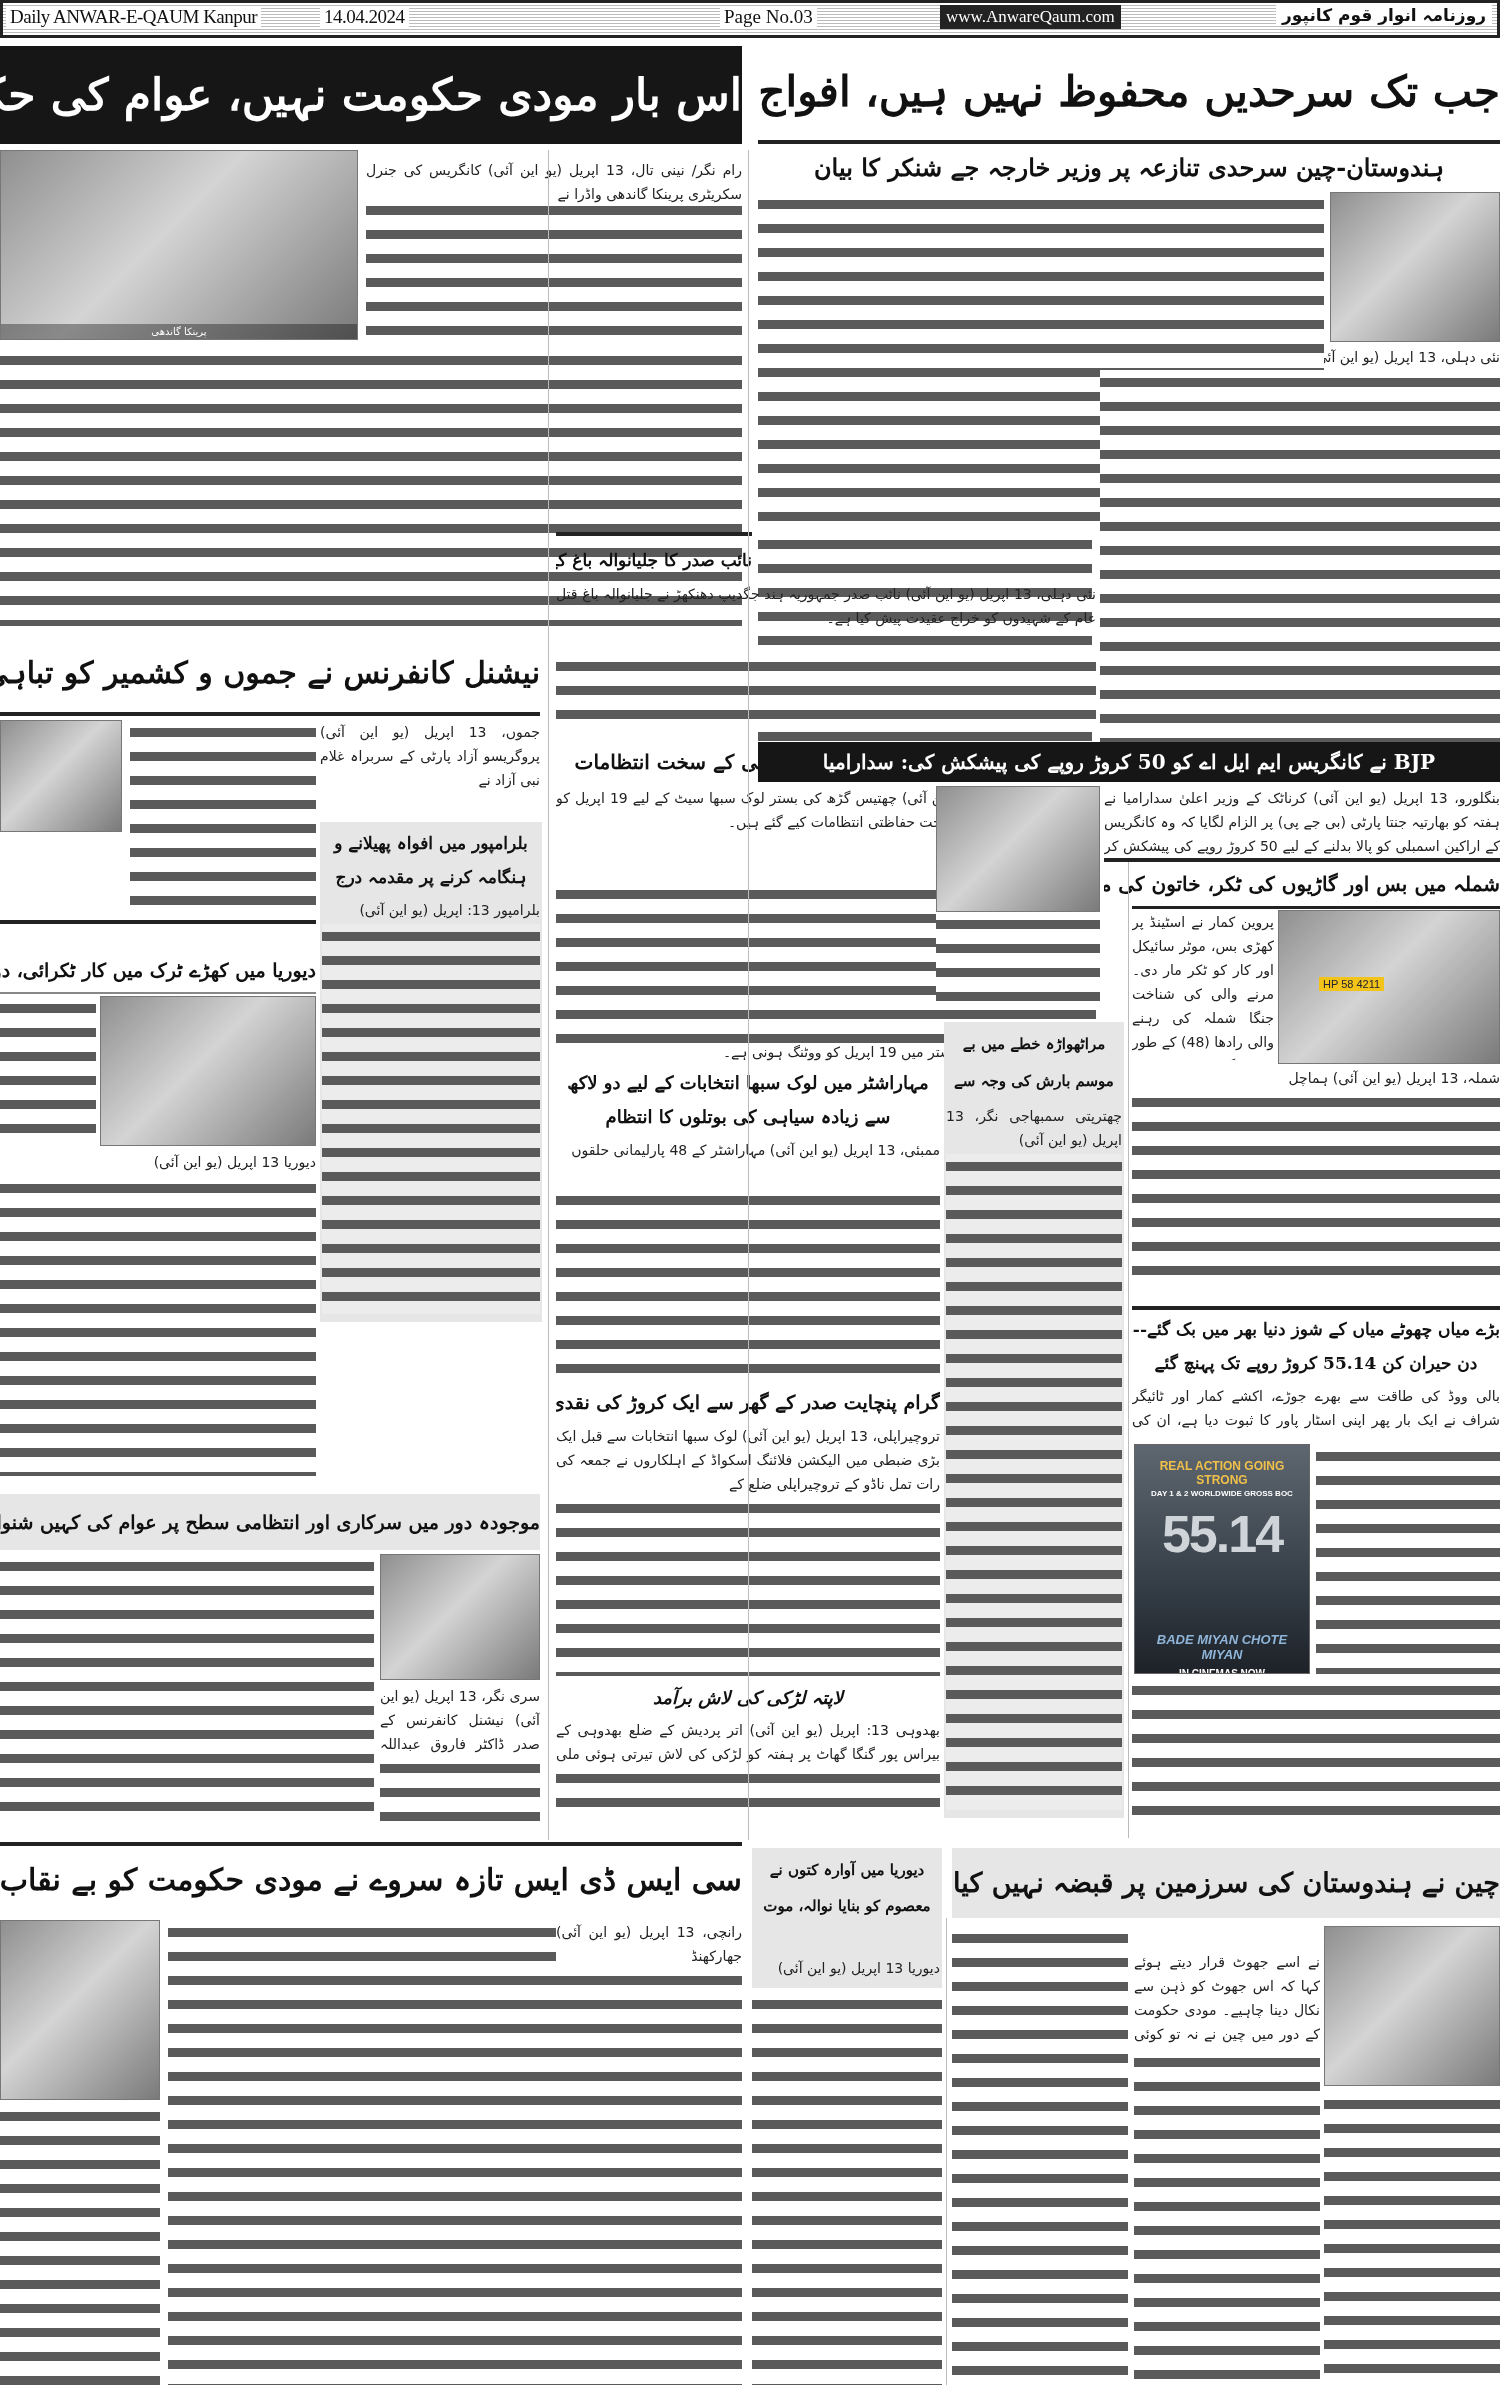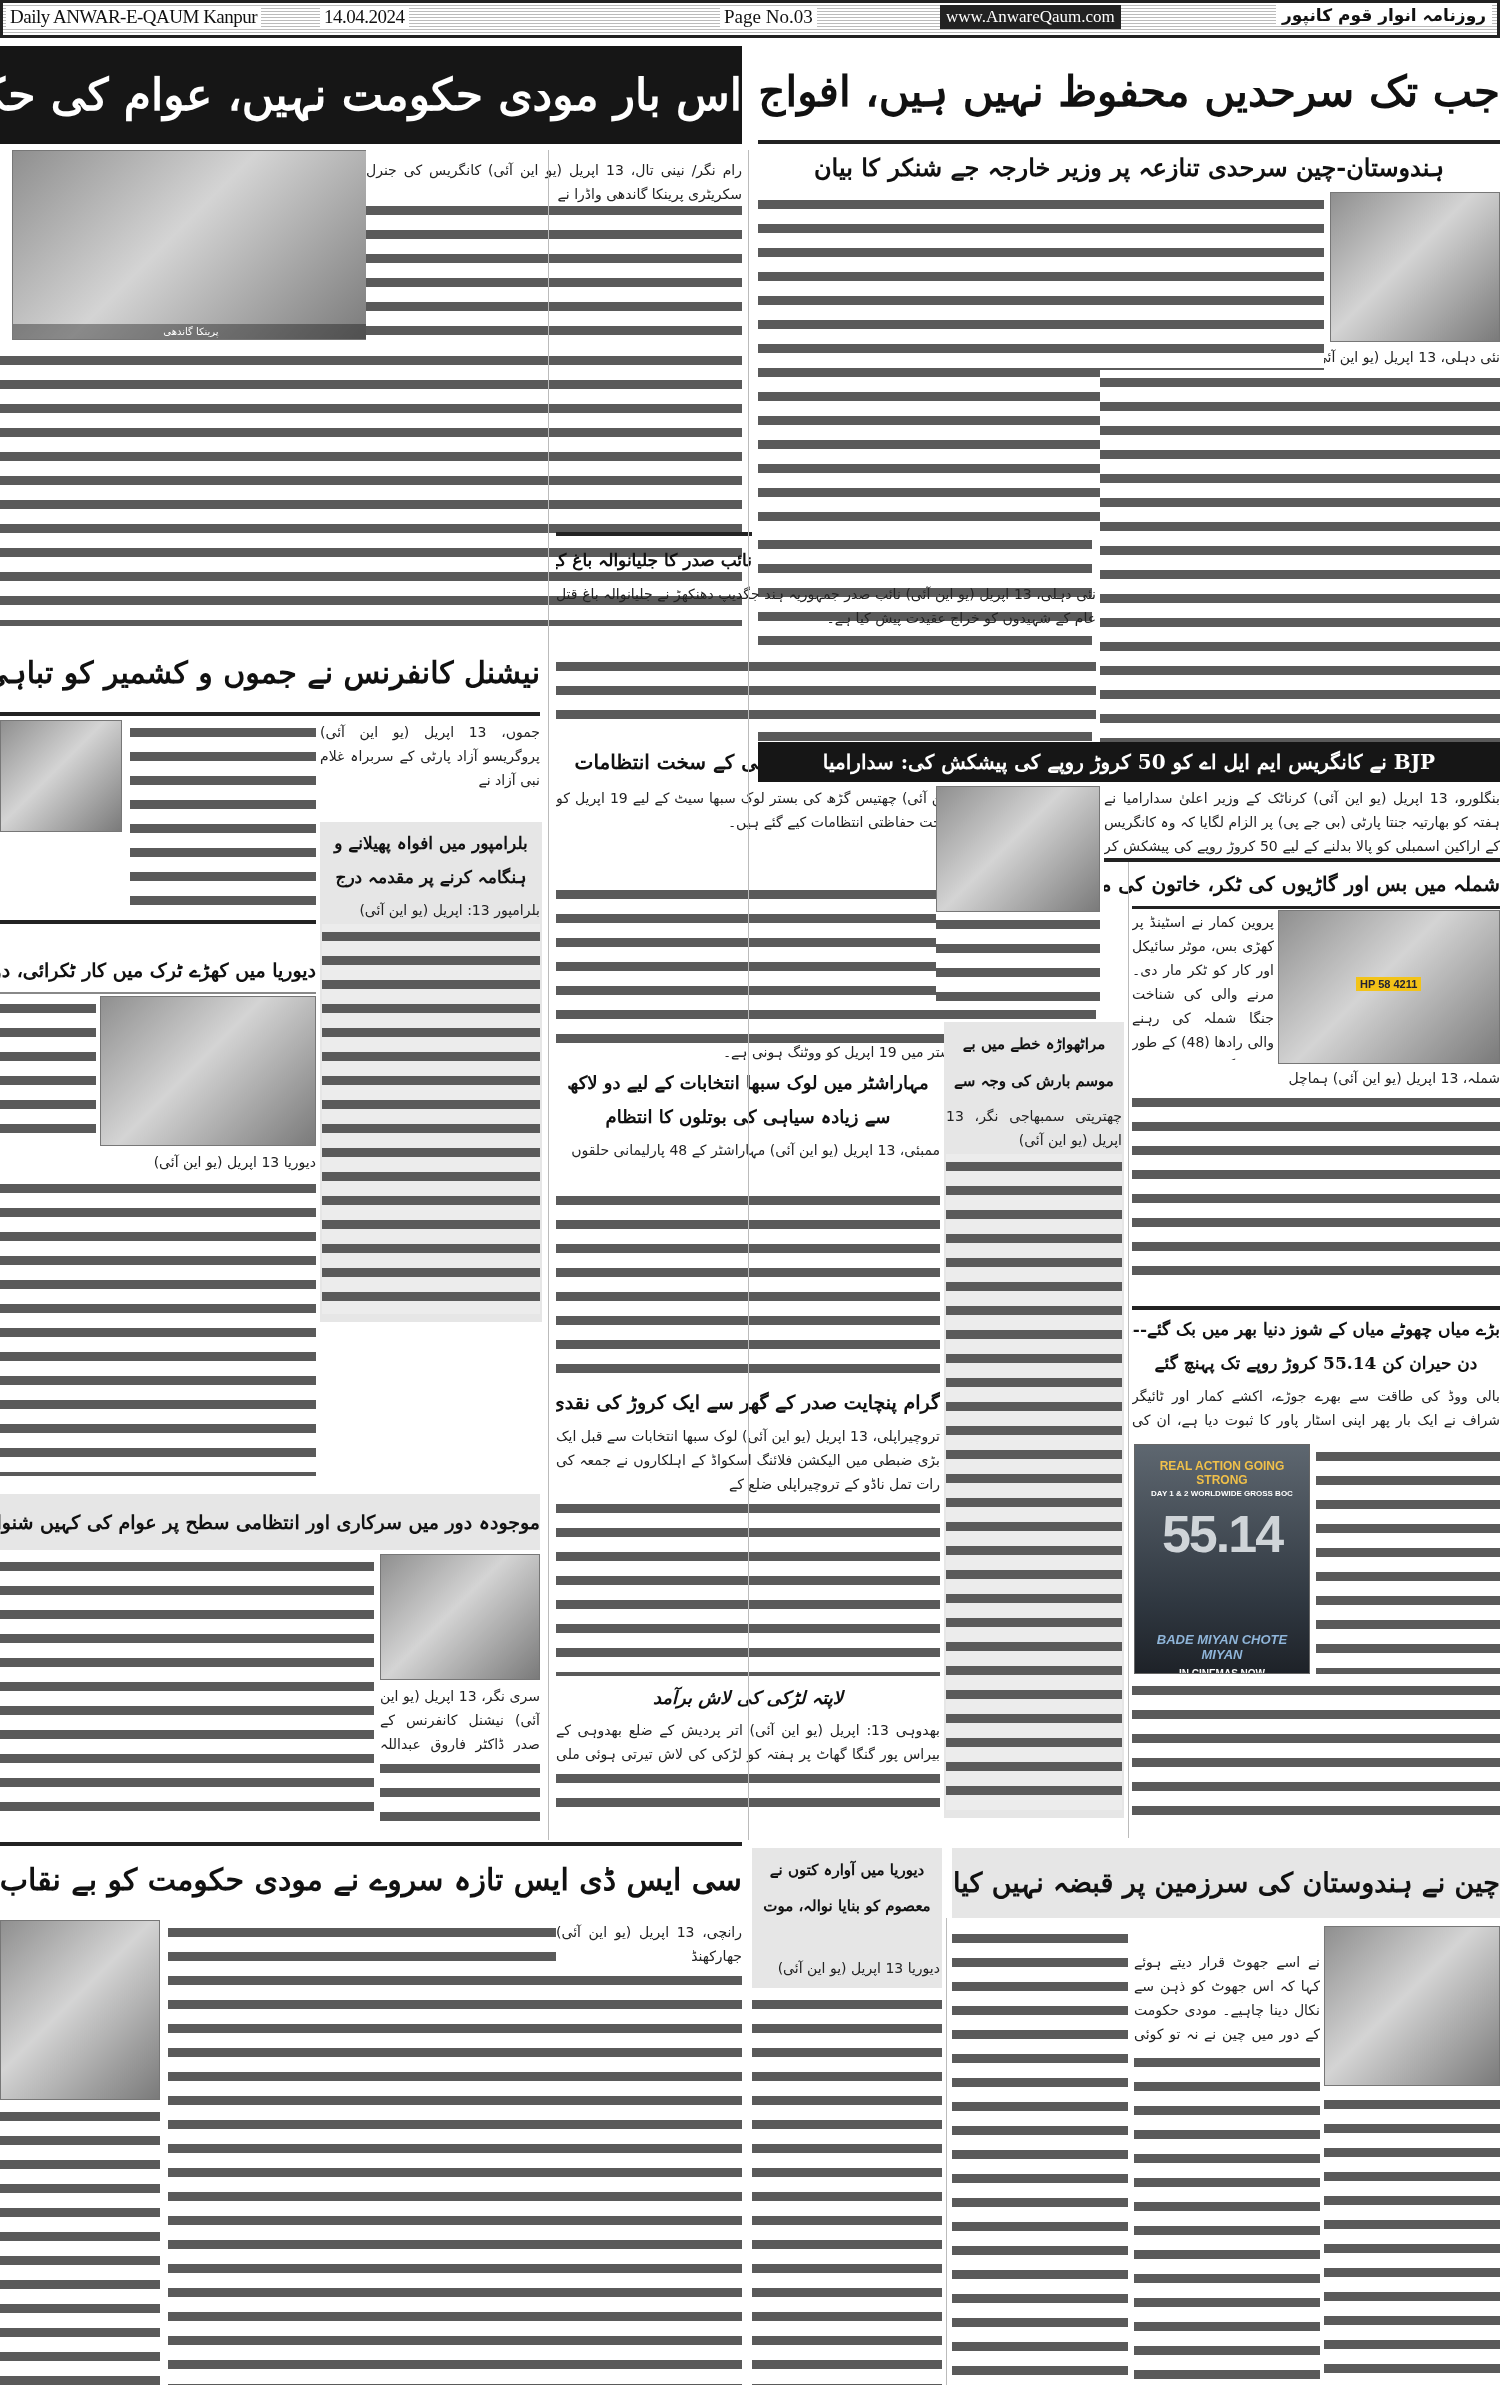--- a/index.html
+++ b/index.html
@@ -39,21 +39,21 @@
 <body>
 
 <div class="abs masthead"></div>
 <div class="abs mh-left">Daily ANWAR-E-QAUM Kanpur</div>
 <div class="abs mh-left mh-date">14.04.2024</div>
 <div class="abs mh-page">Page No.03</div>
 <div class="abs mh-url">www.AnwareQaum.com</div>
 <div class="abs mh-logo">روزنامہ انوار قوم کانپور</div>
 
 <div class="abs headline hl-dark" style="left:0;top:46px;width:742px;height:98px;font-size:44px;line-height:98px;">اس بار مودی حکومت نہیں، عوام کی حکومت: پرینکا</div>
-<div class="abs photo" style="left:12px;top:150px;width:358px;height:190px;">
+<div class="abs photo" style="left:0;top:150px;width:358px;height:190px;">
     <div class="cap">پرینکا گاندھی</div>
   </div>
 <div class="abs body-text lines" style="left:366px;top:150px;width:376px;height:190px;"></div>
 <div class="abs body-text" style="left:366px;top:158px;width:376px;height:48px;background:#fff;">رام نگر/ نینی تال، 13 اپریل (یو این آئی) کانگریس کی جنرل سکریٹری پرینکا گاندھی واڈرا نے</div>
 <div class="abs body-text lines" style="left:0;top:348px;width:742px;height:278px;"></div>
 
 <div class="abs headline" style="left:758px;top:46px;width:742px;height:92px;font-size:42px;line-height:92px;">جب تک سرحدیں محفوظ نہیں ہیں، افواج وہاں ہیں اور رہیں گی</div>
 <div class="abs rule" style="left:758px;top:140px;width:742px;height:4px;"></div>
 <div class="abs headline" style="left:758px;top:148px;width:742px;height:40px;font-size:24px;line-height:40px;">ہندوستان-چین سرحدی تنازعہ پر وزیر خارجہ جے شنکر کا بیان</div>
 <div class="abs photo" style="left:1330px;top:192px;width:170px;height:150px;"></div>
@@ -93,21 +93,21 @@
 
 <div class="abs headline hl-dark" style="left:758px;top:742px;width:742px;height:40px;font-size:20px;line-height:40px;">BJP نے کانگریس ایم ایل اے کو 50 کروڑ روپے کی پیشکش کی: سدارامیا</div>
 <div class="abs photo" style="left:936px;top:786px;width:164px;height:126px;"></div>
 <div class="abs body-text" style="left:1104px;top:786px;width:396px;height:72px;">بنگلورو، 13 اپریل (یو این آئی) کرناٹک کے وزیر اعلیٰ سدارامیا نے ہفتہ کو بھارتیہ جنتا پارٹی (بی جے پی) پر الزام لگایا کہ وہ کانگریس کے اراکین اسمبلی کو پالا بدلنے کے لیے 50 کروڑ روپے کی پیشکش کر کے 'آپریشن لوٹس'</div>
 <div class="abs body-text lines" style="left:936px;top:912px;width:164px;height:96px;"></div>
 
 <div class="abs rule" style="left:1104px;top:858px;width:396px;height:4px;"></div>
 <div class="abs headline" style="left:1104px;top:864px;width:396px;height:40px;font-size:20px;line-height:40px;">شملہ میں بس اور گاڑیوں کی ٹکر، خاتون کی موت، دو زخمی</div>
 <div class="abs rule" style="left:1132px;top:906px;width:368px;height:3px;"></div>
 <div class="abs photo" style="left:1278px;top:910px;width:222px;height:154px;">
-  <div class="abs" style="left:40px;top:66px;background:#f2c318;color:#223;font-family:'Liberation Sans',sans-serif;font-size:11px;font-weight:bold;padding:1px 4px;margin-left:37px;">HP 58 4211</div>
+  <div class="abs" style="left:40px;top:66px;background:#f2c318;color:#223;font-family:'Liberation Sans',sans-serif;font-size:11px;font-weight:normal;padding:1px 4px;">HP 58 4211</div>
 </div>
 <div class="abs body-text" style="left:1132px;top:910px;width:142px;height:150px;">پروین کمار نے اسٹینڈ پر کھڑی بس، موٹر سائیکل اور کار کو ٹکر مار دی۔ مرنے والی کی شناخت جنگا شملہ کی رہنے والی رادھا (48) کے طور پر کی گئی ہے</div>
 <div class="abs body-text" style="left:1280px;top:1066px;width:220px;height:24px;">شملہ، 13 اپریل (یو این آئی) ہماچل</div>
 <div class="abs body-text lines" style="left:1132px;top:1090px;width:368px;height:186px;"></div>
 
 <div class="abs hl-gray" style="left:944px;top:1022px;width:180px;height:796px;"></div>
 <div class="abs headline" style="left:944px;top:1026px;width:180px;height:74px;font-size:15px;line-height:37px;white-space:normal;">مراٹھواڑہ خطے میں بے موسم بارش کی وجہ سے پانچ افراد کی موت</div>
 <div class="abs body-text" style="left:946px;top:1104px;width:176px;height:48px;">چھترپتی سمبھاجی نگر، 13 اپریل (یو این آئی)</div>
 <div class="abs body-text lines-gray" style="left:946px;top:1154px;width:176px;height:656px;"></div>
 

